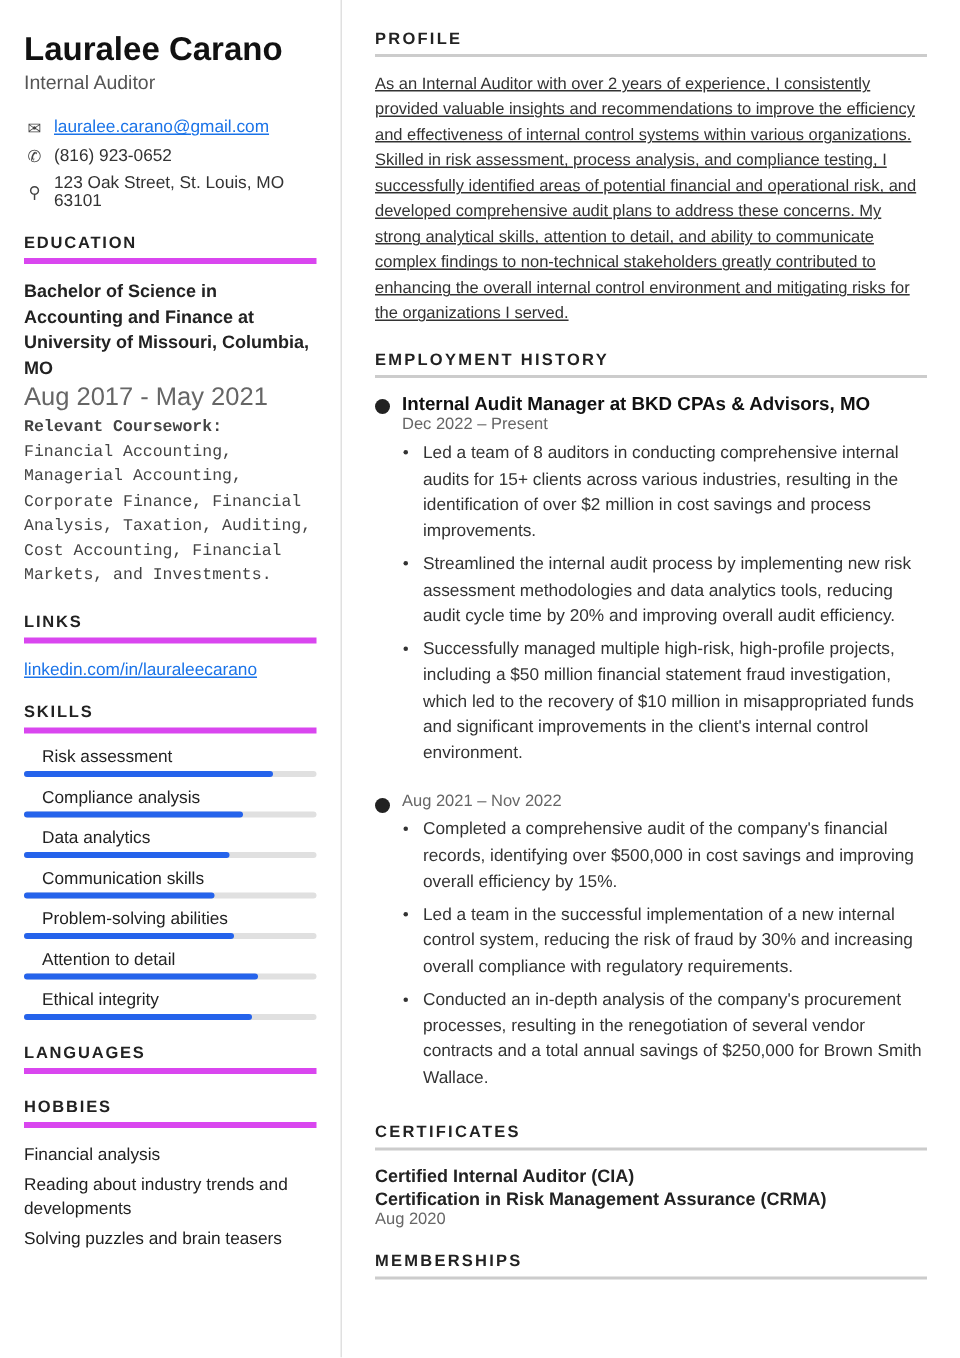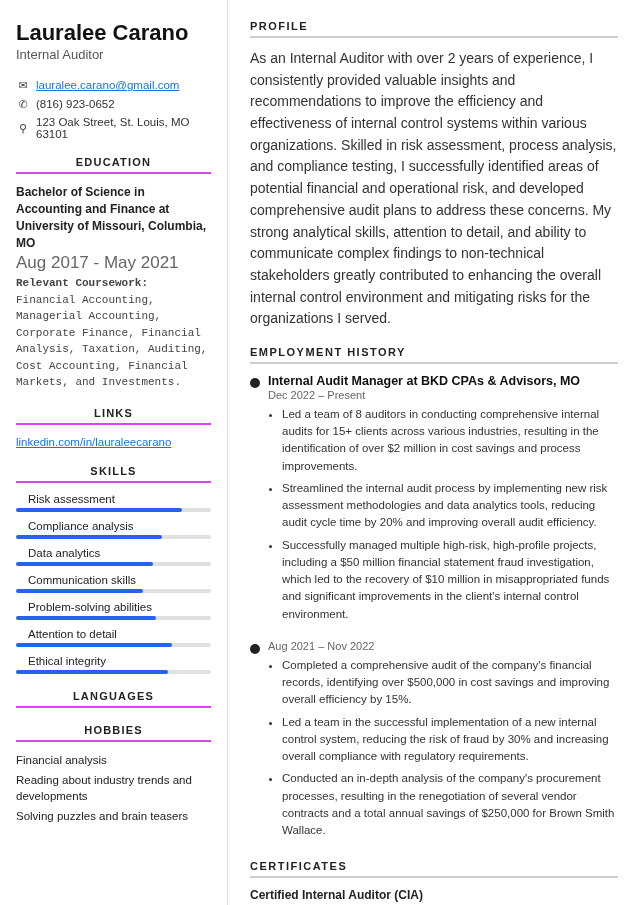--- a/index.html
+++ b/index.html
@@ -60,25 +60,24 @@
       font-size: 11px;
       flex-shrink: 0;
     }
 
     .section-title {
       font-size: 11px;
       font-weight: 800;
       letter-spacing: 1.2px;
       text-transform: uppercase;
       color: #222;
-      border-bottom: 2px solid #d946ef;
+      border-bottom: 4px solid #d946ef;
       padding-bottom: 4px;
       margin-top: 16px;
       margin-bottom: 10px;
-      text-align: center;
     }
 
     .edu-degree {
       font-weight: 800;
       font-size: 12px;
       line-height: 1.4;
       margin-bottom: 2px;
     }
 
     .edu-date {
@@ -158,23 +157,24 @@
       padding-bottom: 4px;
       margin-bottom: 10px;
       margin-top: 16px;
     }
 
     .main-section-title:first-child {
       margin-top: 0;
     }
 
     .profile-text {
-      font-size: 14px;
+      font-size: 11px;
       color: #333;
       line-height: 1.55;
+      text-decoration: underline;
     }
 
     .job-title {
       font-weight: 800;
       font-size: 12.5px;
       color: #111;
       margin-bottom: 1px;
     }
 
     .job-date {

